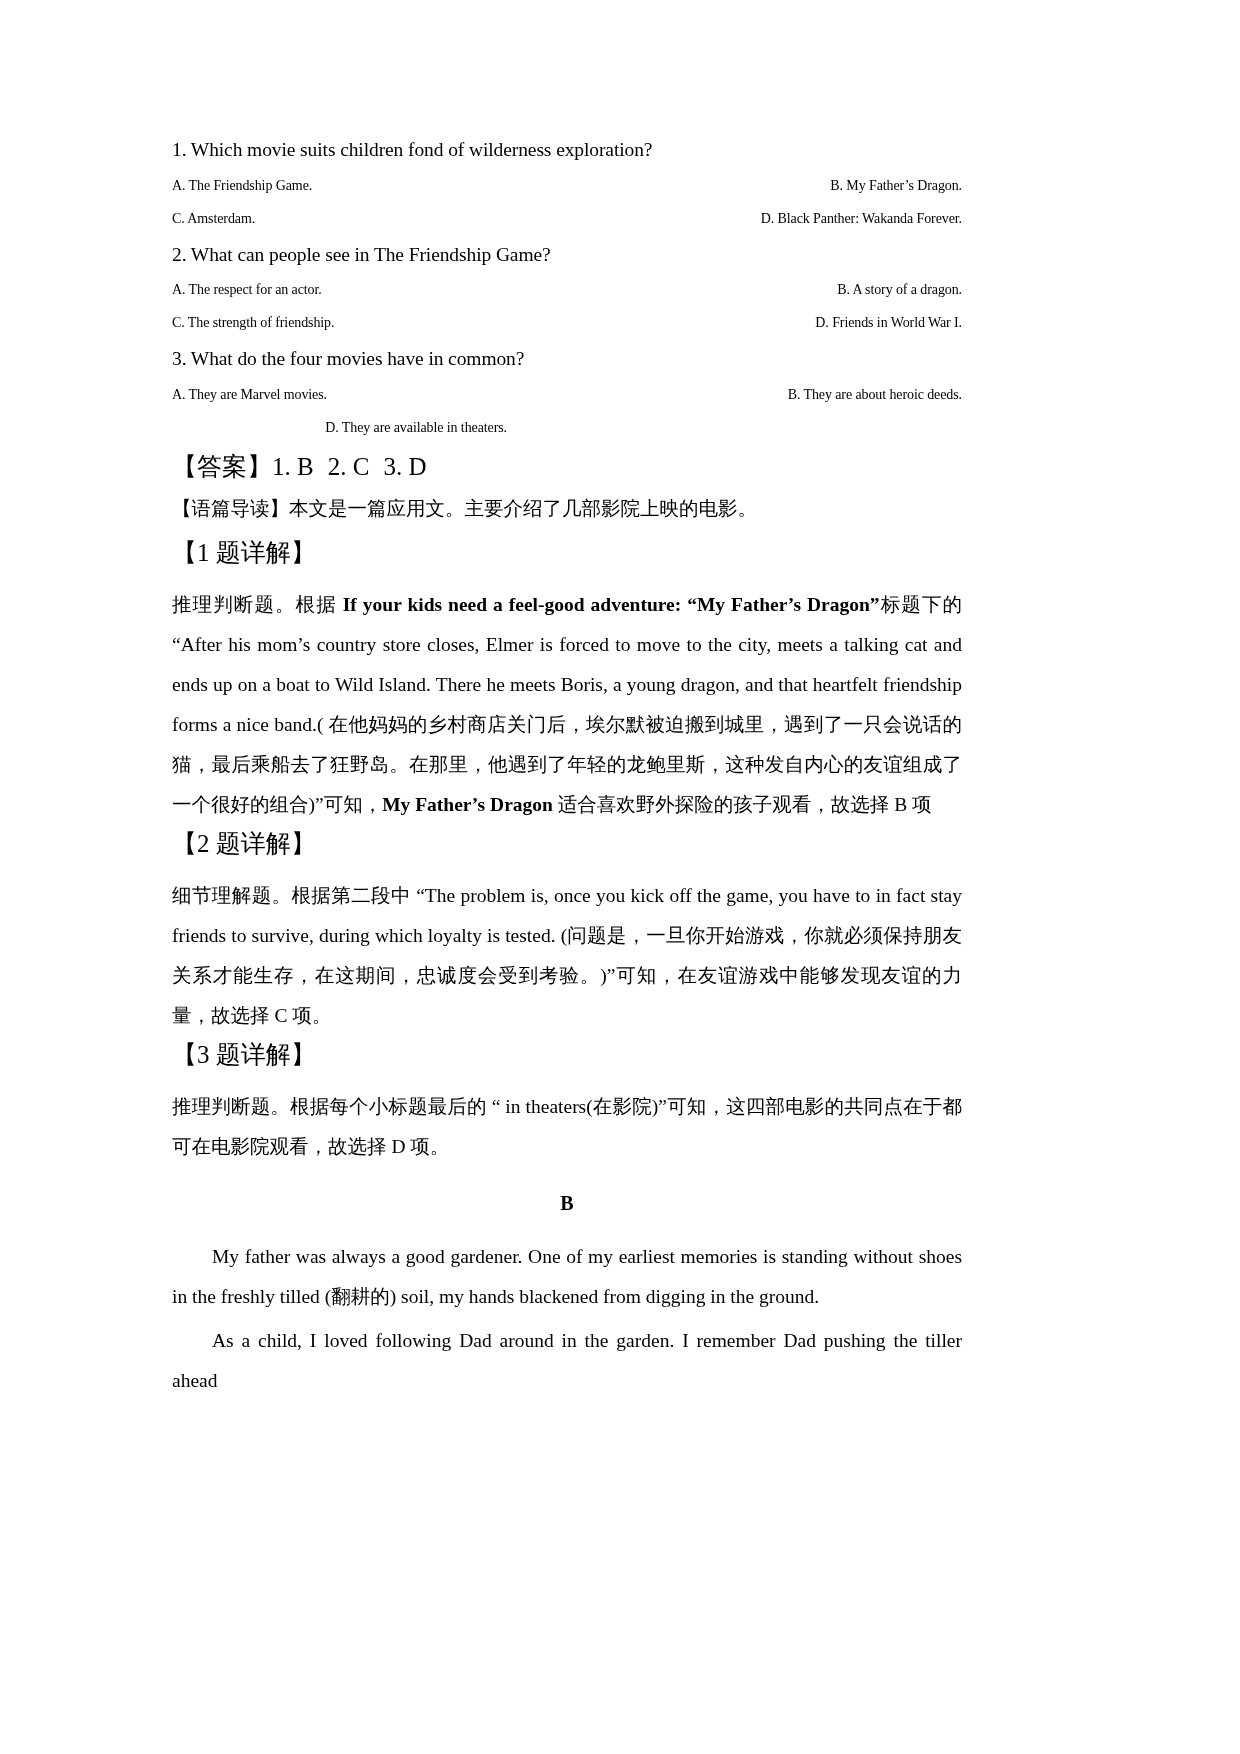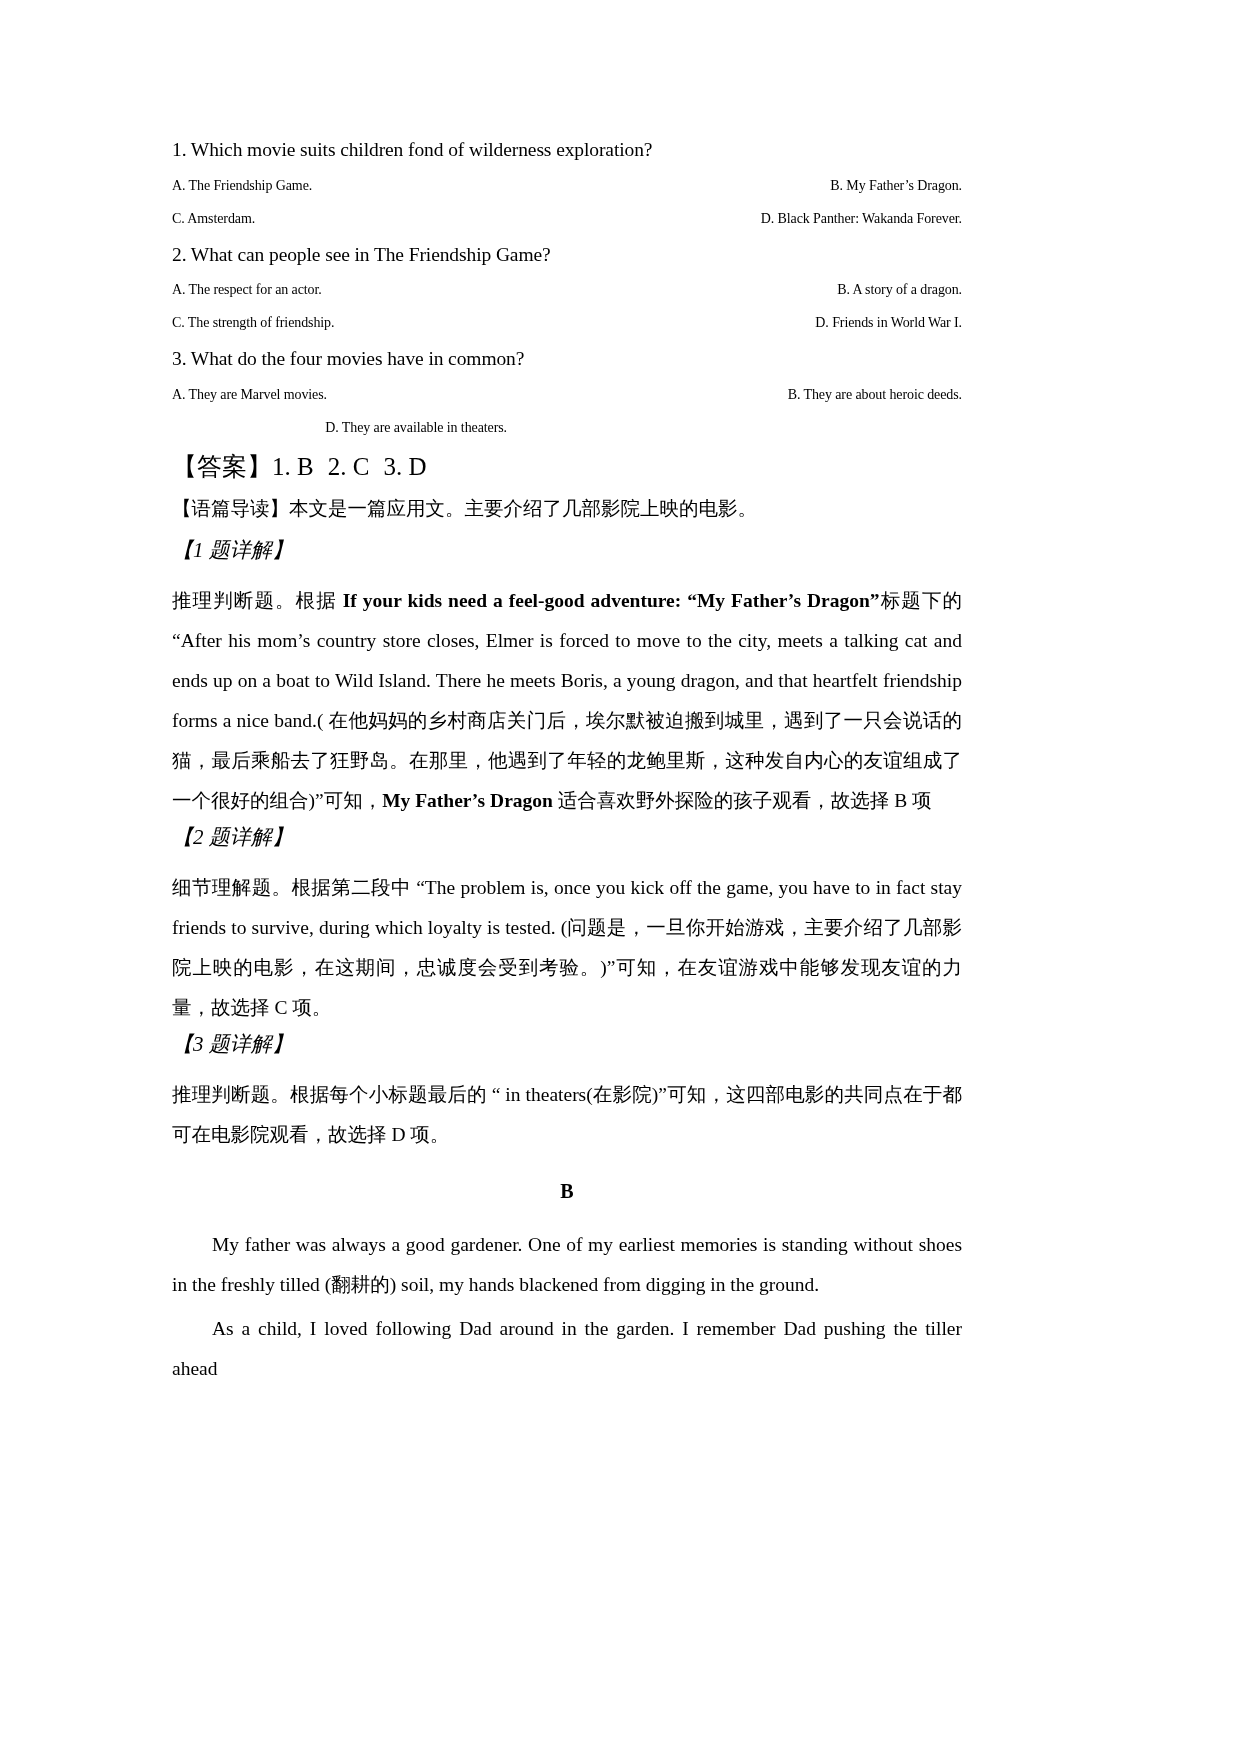--- a/index.html
+++ b/index.html
@@ -60,24 +60,23 @@
   .answer-line .ans-sp {
     display: inline-block;
     width: 14px;
   }
   .guide-line {
     font-size: 19.5px;
     line-height: 1.0;
     margin: 0 0 22px 0;
   }
   .sub-head {
-    font-size: 21px;
+    font-size: 25px;
     line-height: 1.0;
     margin: 0 0 20px 0;
-    font-style: italic;
   }
 
   
   .para {
     font-size: 19.5px;
     line-height: 40px;
     margin: 0 0 6px 0;
     text-align: justify;
     text-justify: inter-character;
     text-indent: 0;
@@ -146,21 +145,21 @@
     </div>
 
     <p class="answer-line"><span>【答案】</span><span>1. B</span><span class="ans-sp"></span><span>2. C</span><span class="ans-sp"></span><span>3. D</span></p>
 
     <p class="guide-line"><span>【语篇导读】</span><span>本文是一篇应用文。主要介绍了几部影院上映的电影。</span></p>
 
     <p class="sub-head">【1 题详解】</p>
     <p class="para"><span>推理判断题。根据 </span><b class="bold">If your kids need a feel-good adventure: “My Father’s Dragon”</b><span>标题下的 “After his mom’s country store closes, Elmer is forced to move to the city, meets a talking cat and ends up on a boat to Wild Island. There he meets Boris, a young dragon, and that heartfelt friendship forms a nice band.( 在他妈妈的乡村商店关门后，埃尔默被迫搬到城里，遇到了一只会说话的猫，最后乘船去了狂野岛。在那里，他遇到了年轻的龙鲍里斯，这种发自内心的友谊组成了一个很好的组合)”可知，</span><b class="bold">My Father’s Dragon</b><span> 适合喜欢野外探险的孩子观看，故选择 B 项</span></p>
 
     <p class="sub-head">【2 题详解】</p>
-    <p class="para">细节理解题。根据第二段中 “The problem is, once you kick off the game, you have to in fact stay friends to survive, during which loyalty is tested. (问题是，一旦你开始游戏，主要介绍了几部影院上映的电影，在这期间，忠诚度会受到考验。)”可知，在友谊游戏中能够发现友谊的力量，故选择 C 项。</p>
+    <p class="para">细节理解题。根据第二段中 “The problem is, once you kick off the game, you have to in fact stay friends to survive, during which loyalty is tested. (问题是，一旦你开始游戏，你就必须保持朋友关系才能生存，在这期间，忠诚度会受到考验。)”可知，在友谊游戏中能够发现友谊的力量，故选择 C 项。</p>
 
     <p class="sub-head">【3 题详解】</p>
     <p class="para">推理判断题。根据每个小标题最后的 “ in theaters(在影院)”可知，这四部电影的共同点在于都可在电影院观看，故选择 D 项。</p>
 
     <p class="section-letter">B</p>
     <p class="passage">My father was always a good gardener. One of my earliest memories is standing without shoes in the freshly tilled (翻耕的) soil, my hands blackened from digging in the ground.</p>
     <p class="passage">As a child, I loved following Dad around in the garden. I remember Dad pushing the tiller ahead</p>
 
   </div>
 </div>

